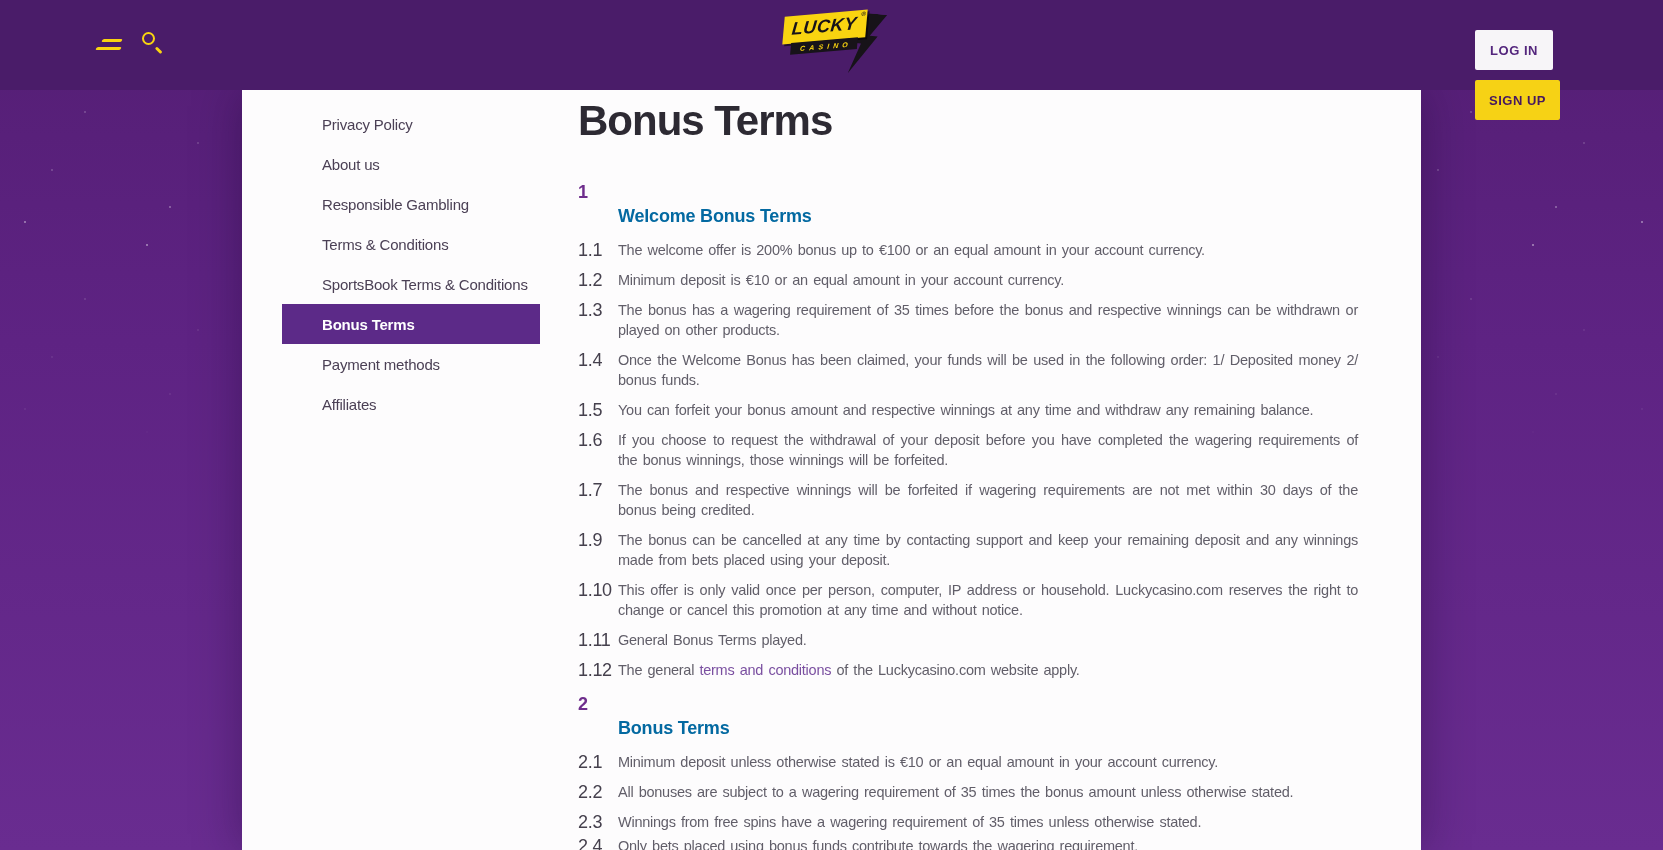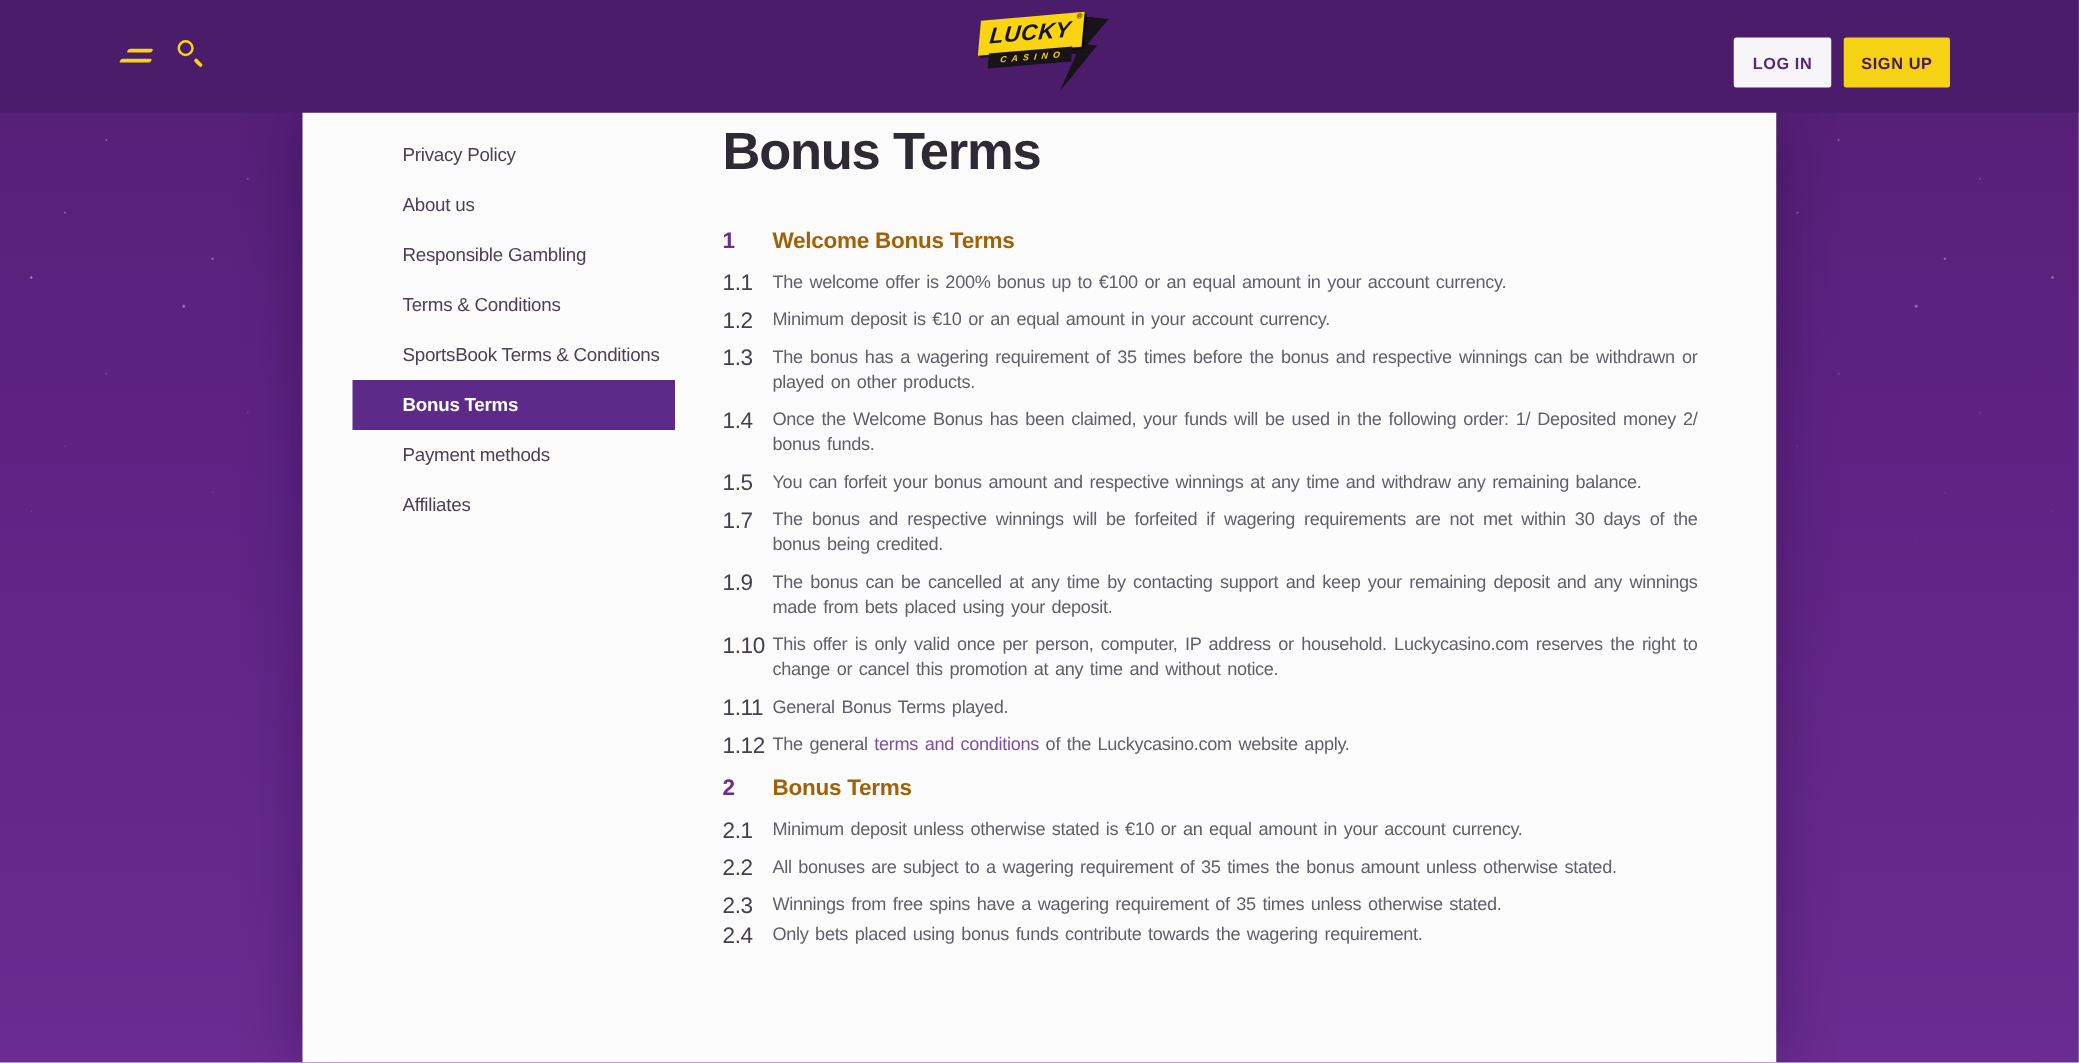--- a/index.html
+++ b/index.html
@@ -54,21 +54,21 @@
     padding:3px 10px 4px 8px; transform:skewX(-10deg) rotate(-5deg);
     box-shadow:2px 2px 0 rgba(0,0,0,.55); width:82px; text-align:center;
   }
   .logo .reg { position:absolute; right:1px; top:1px; font-size:6px; font-style:normal; }
   .logo .plate2 {
     position:relative; background:#171319; color:#f9d410;
     font-weight:bold; font-size:7px; letter-spacing:4px;
     padding:2.5px 0 2.5px 4px; transform:skewX(-10deg) rotate(-5deg);
     width:66px; margin:-1px 0 0 7px; text-align:center; font-style:italic;
   }
-  .authbtns { position:absolute; right:103px; top:30px; display:flex; gap:10px; }
+  .authbtns { position:absolute; right:103px; top:30px; display:flex; gap:10px;flex-direction:column; }
   .btn {
     height:40px; border:none; border-radius:2px; cursor:pointer;
     font-family:"Liberation Sans", sans-serif; font-weight:bold; font-size:13px; letter-spacing:.5px;
   }
   .btn.login { width:78px; background:#f7f5f8; color:#54267d; }
   .btn.signup { width:85px; background:#f6d215; color:#46185f; }
   
   .panel {
     position:absolute; left:242px; top:90px; width:1179px; height:760px;
     background:#fdfcfd; box-shadow:0 0 45px rgba(20,0,40,.35); z-index:5;
@@ -83,21 +83,21 @@
   
   .content { position:absolute; left:336px; top:0; width:782px; }
   h1.page-title {
     margin-top:8px; margin-bottom:36px;
     font-size:42px; line-height:46px; font-weight:bold;
     color:#2d2a33; letter-spacing:-1px;
   }
   .sec-head { display:flex; margin:0 0 12px 0; }
   .section + .section .sec-head { margin-top:12px; }
   .sec-num { width:40px; flex:none; font-size:18px; font-weight:bold; color:#6e2d8c; line-height:24px; }
-  .sec-title { font-size:18px; font-weight:bold; color:#a16207; line-height:24px; letter-spacing:-.2px; }
+  .sec-title { font-size:18px; font-weight:bold; color:#0369a1; line-height:24px; letter-spacing:-.2px;margin-top:24px; }
   .term-item { display:flex; margin-bottom:10px; }
   .term-num { width:40px; flex:none; font-size:18px; color:#45404d; line-height:20px; letter-spacing:-.3px; }
   .term-text {
     width:740px; font-size:14.5px; line-height:20px; color:#615e69;
     text-align:justify; letter-spacing:-.25px; word-spacing:1.5px;
   }
   .term-item.partial { margin-top:-6px; }
   .tlink { color:#7a4fa0; cursor:pointer; text-decoration:none; }
 </style>
 </head>
@@ -183,20 +183,24 @@
   </div>
             <div class="term-item">
     <span class="term-num">1.4</span>
     <span class="term-text">Once the Welcome Bonus has been claimed, your funds will be used in the following order: 1/ Deposited money 2/ bonus funds.</span>
   </div>
             <div class="term-item">
     <span class="term-num">1.5</span>
     <span class="term-text">You can forfeit your bonus amount and respective winnings at any time and withdraw any remaining balance.</span>
   </div>
             <div class="term-item">
+    <span class="term-num">1.6</span>
+    <span class="term-text">If you choose to request the withdrawal of your deposit before you have completed the wagering requirements of the bonus winnings, those winnings will be forfeited.</span>
+  </div>
+            <div class="term-item">
     <span class="term-num">1.7</span>
     <span class="term-text">The bonus and respective winnings will be forfeited if wagering requirements are not met within 30 days of the bonus being credited.</span>
   </div>
             <div class="term-item">
     <span class="term-num">1.9</span>
     <span class="term-text">The bonus can be cancelled at any time by contacting support and keep your remaining deposit and any winnings made from bets placed using your deposit.</span>
   </div>
             <div class="term-item">
     <span class="term-num">1.10</span>
     <span class="term-text">This offer is only valid once per person, computer, IP address or household. Luckycasino.com reserves the right to change or cancel this promotion at any time and without notice.</span>

